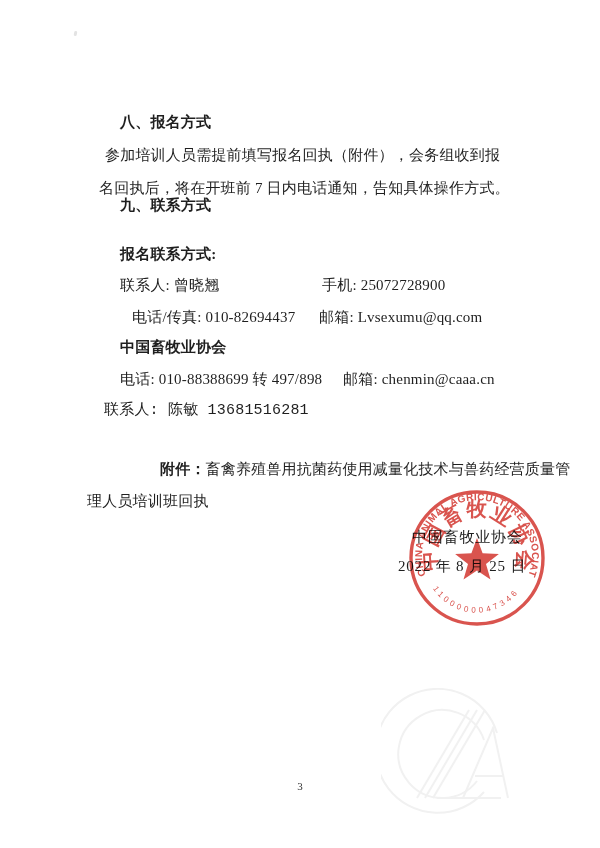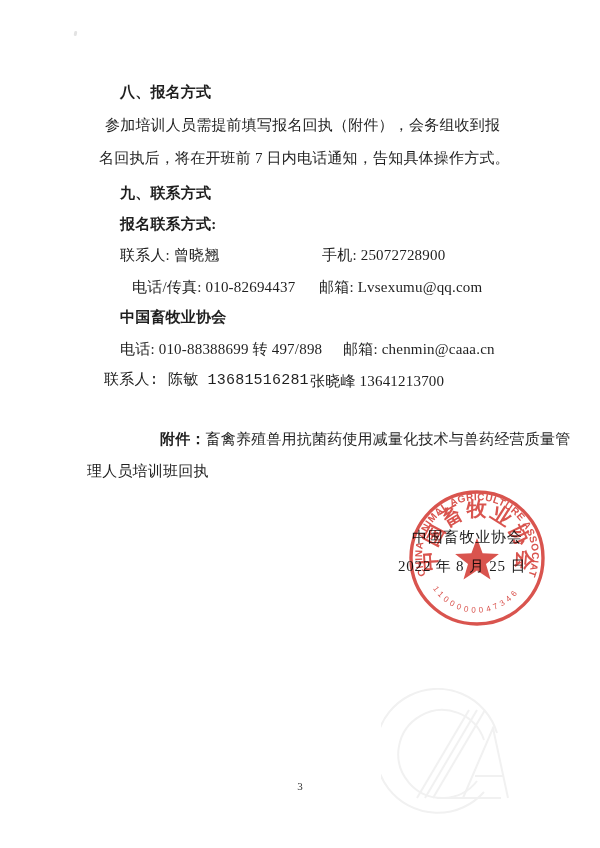--- a/index.html
+++ b/index.html
@@ -12,20 +12,21 @@
     font-family:"Liberation Serif", serif;
     color:#1f1f1f;
   }
   .line {
     position:absolute;
     font-size:15px;
     line-height:1.2;
     white-space:nowrap;
     letter-spacing:0.2px;
     z-index:2;
+    margin-top:30px;
   }
   .bold { font-weight:bold; }
   .speck {
     position:absolute; left:74px; top:31px;
     width:3px; height:5px; background:#e3e3e3;
     border-radius:2px; transform:rotate(12deg);
     z-index:1;
   }
   .watermark {
     position:absolute; left:381px; top:688px;
@@ -68,36 +69,35 @@
       <path d="M 82 110 L 112 40 L 127 110"></path>
       <line x1="94" y1="88" x2="122" y2="88"></line>
       <line x1="56" y1="110" x2="120" y2="110"></line>
     </g>
   </svg>
 
   <div class="line bold" style="left:120px; top:83px;">八、报名方式</div>
   <div class="line" style="left:105px; top:116px;">参加培训人员需提前填写报名回执（附件），会务组收到报</div>
   <div class="line" style="left:99px;  top:149px;">名回执后，将在开班前 7 日内电话通知，告知具体操作方式。</div>
 
-  <div class="line bold" style="left:120px; top:184px;">九、联系方式</div>
+  <div class="line bold" style="left:120px; top:166px;">九、联系方式</div>
   <div class="line bold" style="left:120px; top:215px;">报名联系方式:</div>
 
   <div class="line" style="left:120px; top:246px;">联系人: 曾晓翘</div>
   <div class="line" style="left:322px; top:246px;">手机: 25072728900</div>
 
   <div class="line" style="left:132px; top:278px;">电话/传真: 010-82694437</div>
   <div class="line" style="left:319px; top:278px;">邮箱: Lvsexumu@qq.com</div>
 
   <div class="line bold" style="left:120px; top:308px;">中国畜牧业协会</div>
 
   <div class="line" style="left:120px; top:340px;">电话: 010-88388699 转 497/898</div>
   <div class="line" style="left:343px; top:340px;">邮箱: chenmin@caaa.cn</div>
 
   <div class="line" style="left:104px; top:372px;font-family:Liberation Mono, monospace;">联系人: 陈敏 13681516281</div>
-  <div class="line" style="left:310px; top:372px;">张晓峰 13641213700</div>
 
   <div class="line" style="left:120px; top:430px;padding-left:40px;">
     <span class="bold">附件：</span><span>畜禽养殖兽用抗菌药使用减量化技术与兽药经营质量管</span>
   </div>
   <div class="line" style="left:87px; top:462px;">理人员培训班回执</div>
 
   <div class="sig-line" style="left:412px; top:528px;">中国畜牧业协会</div>
   <div class="sig-line" style="left:398px; top:557px;">2022 年 8 月 25 日</div>
 
   <svg class="stamp" viewBox="0 0 150 150">

